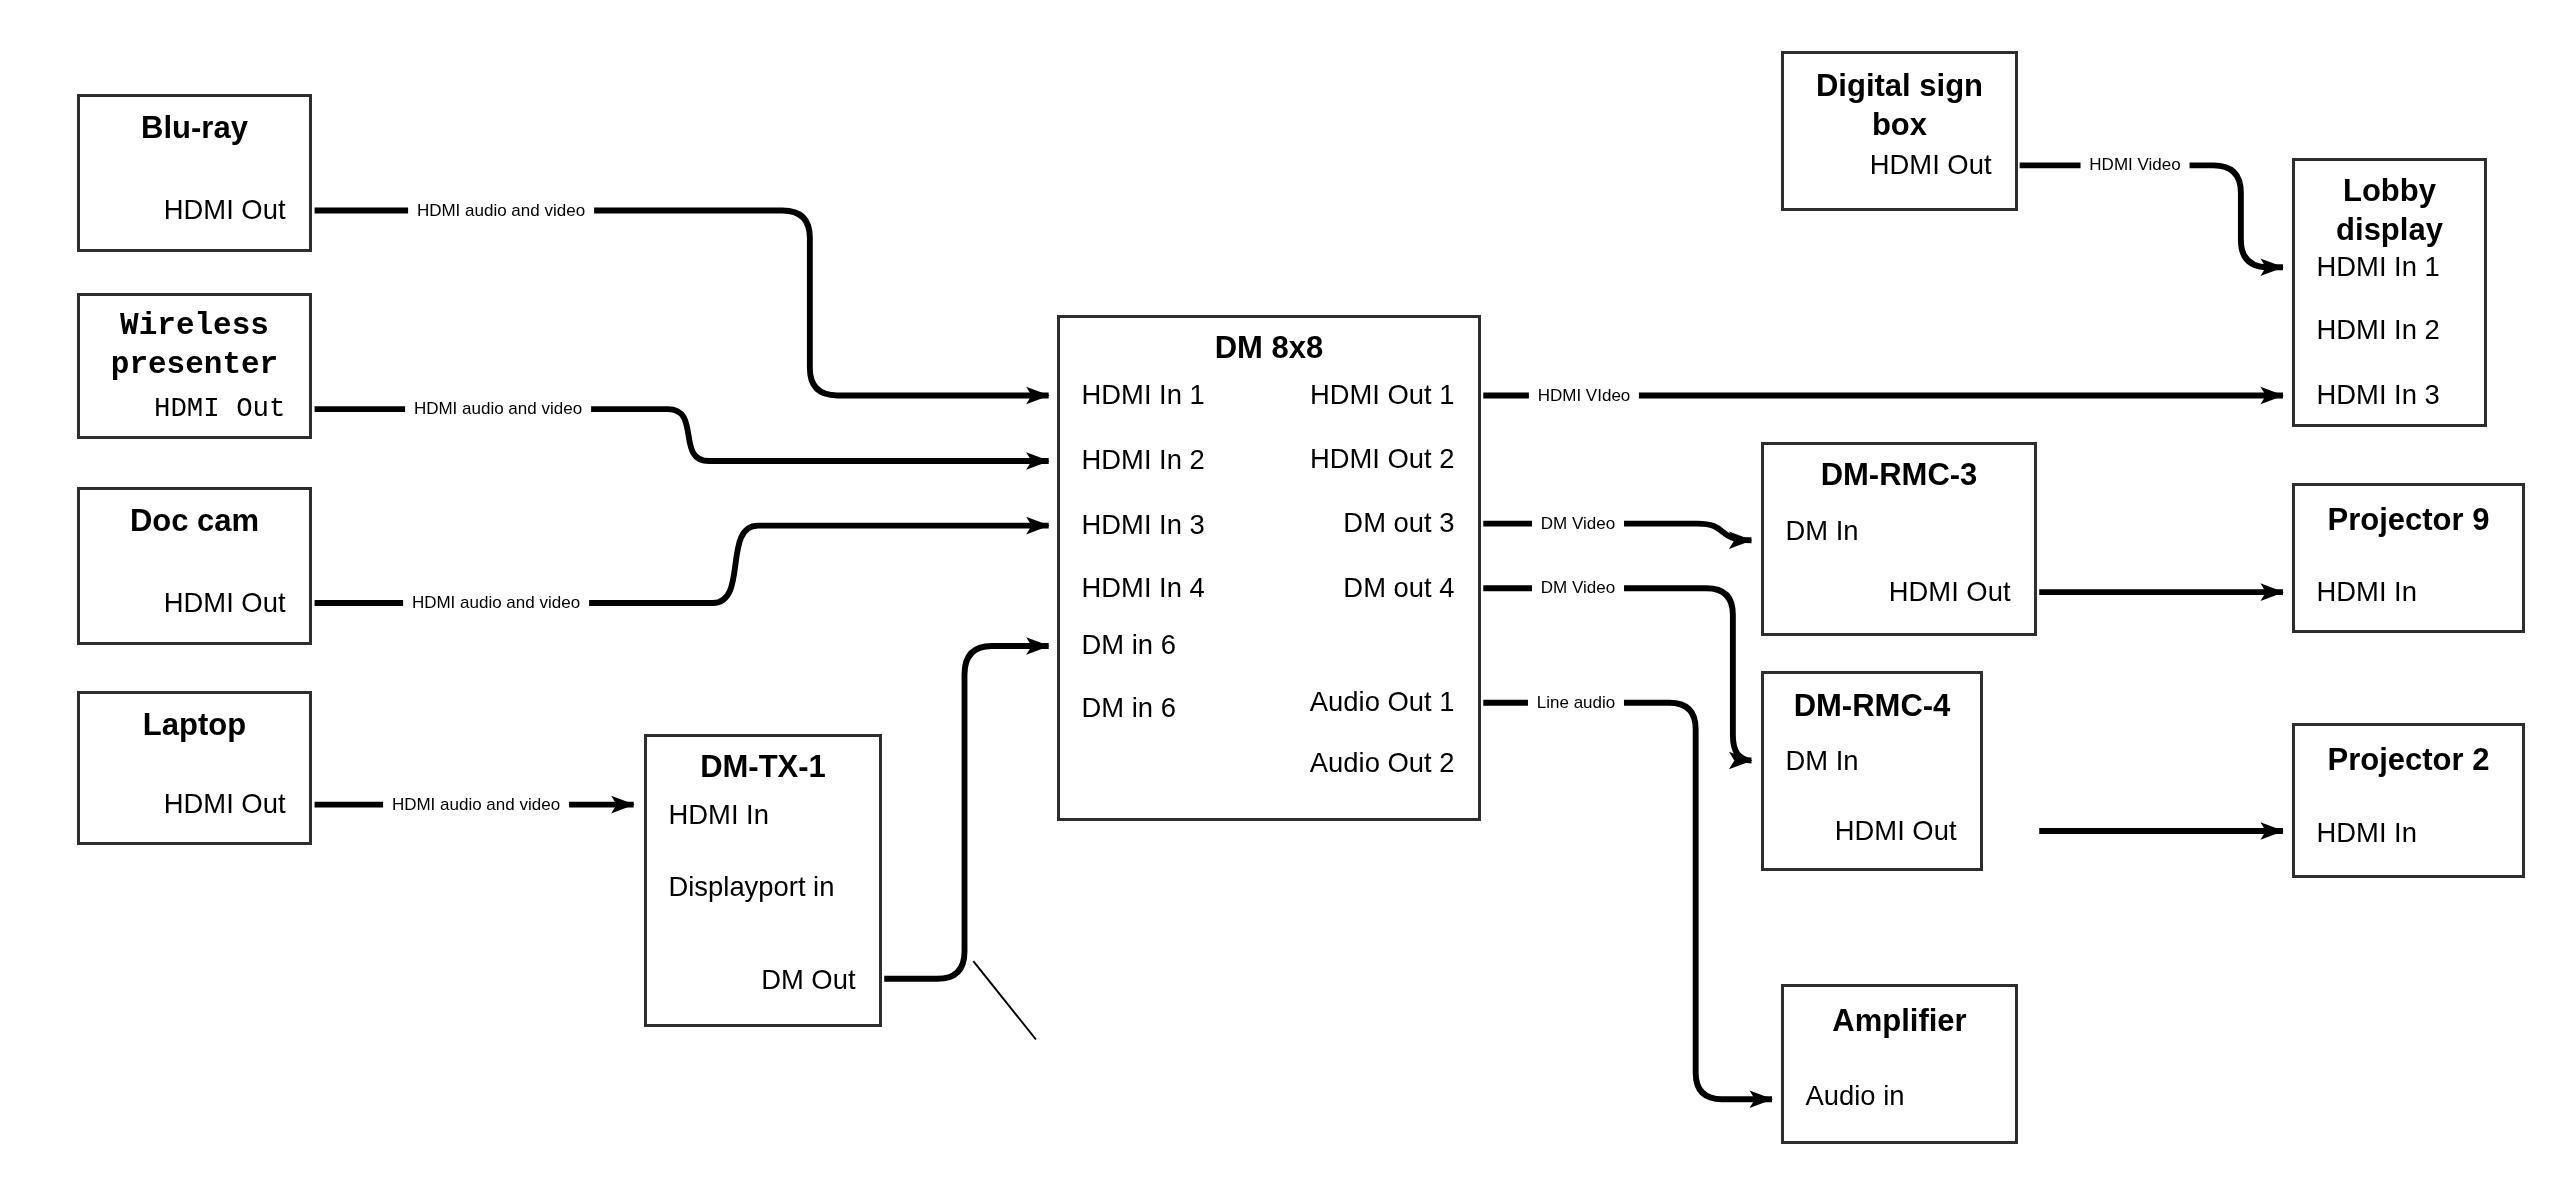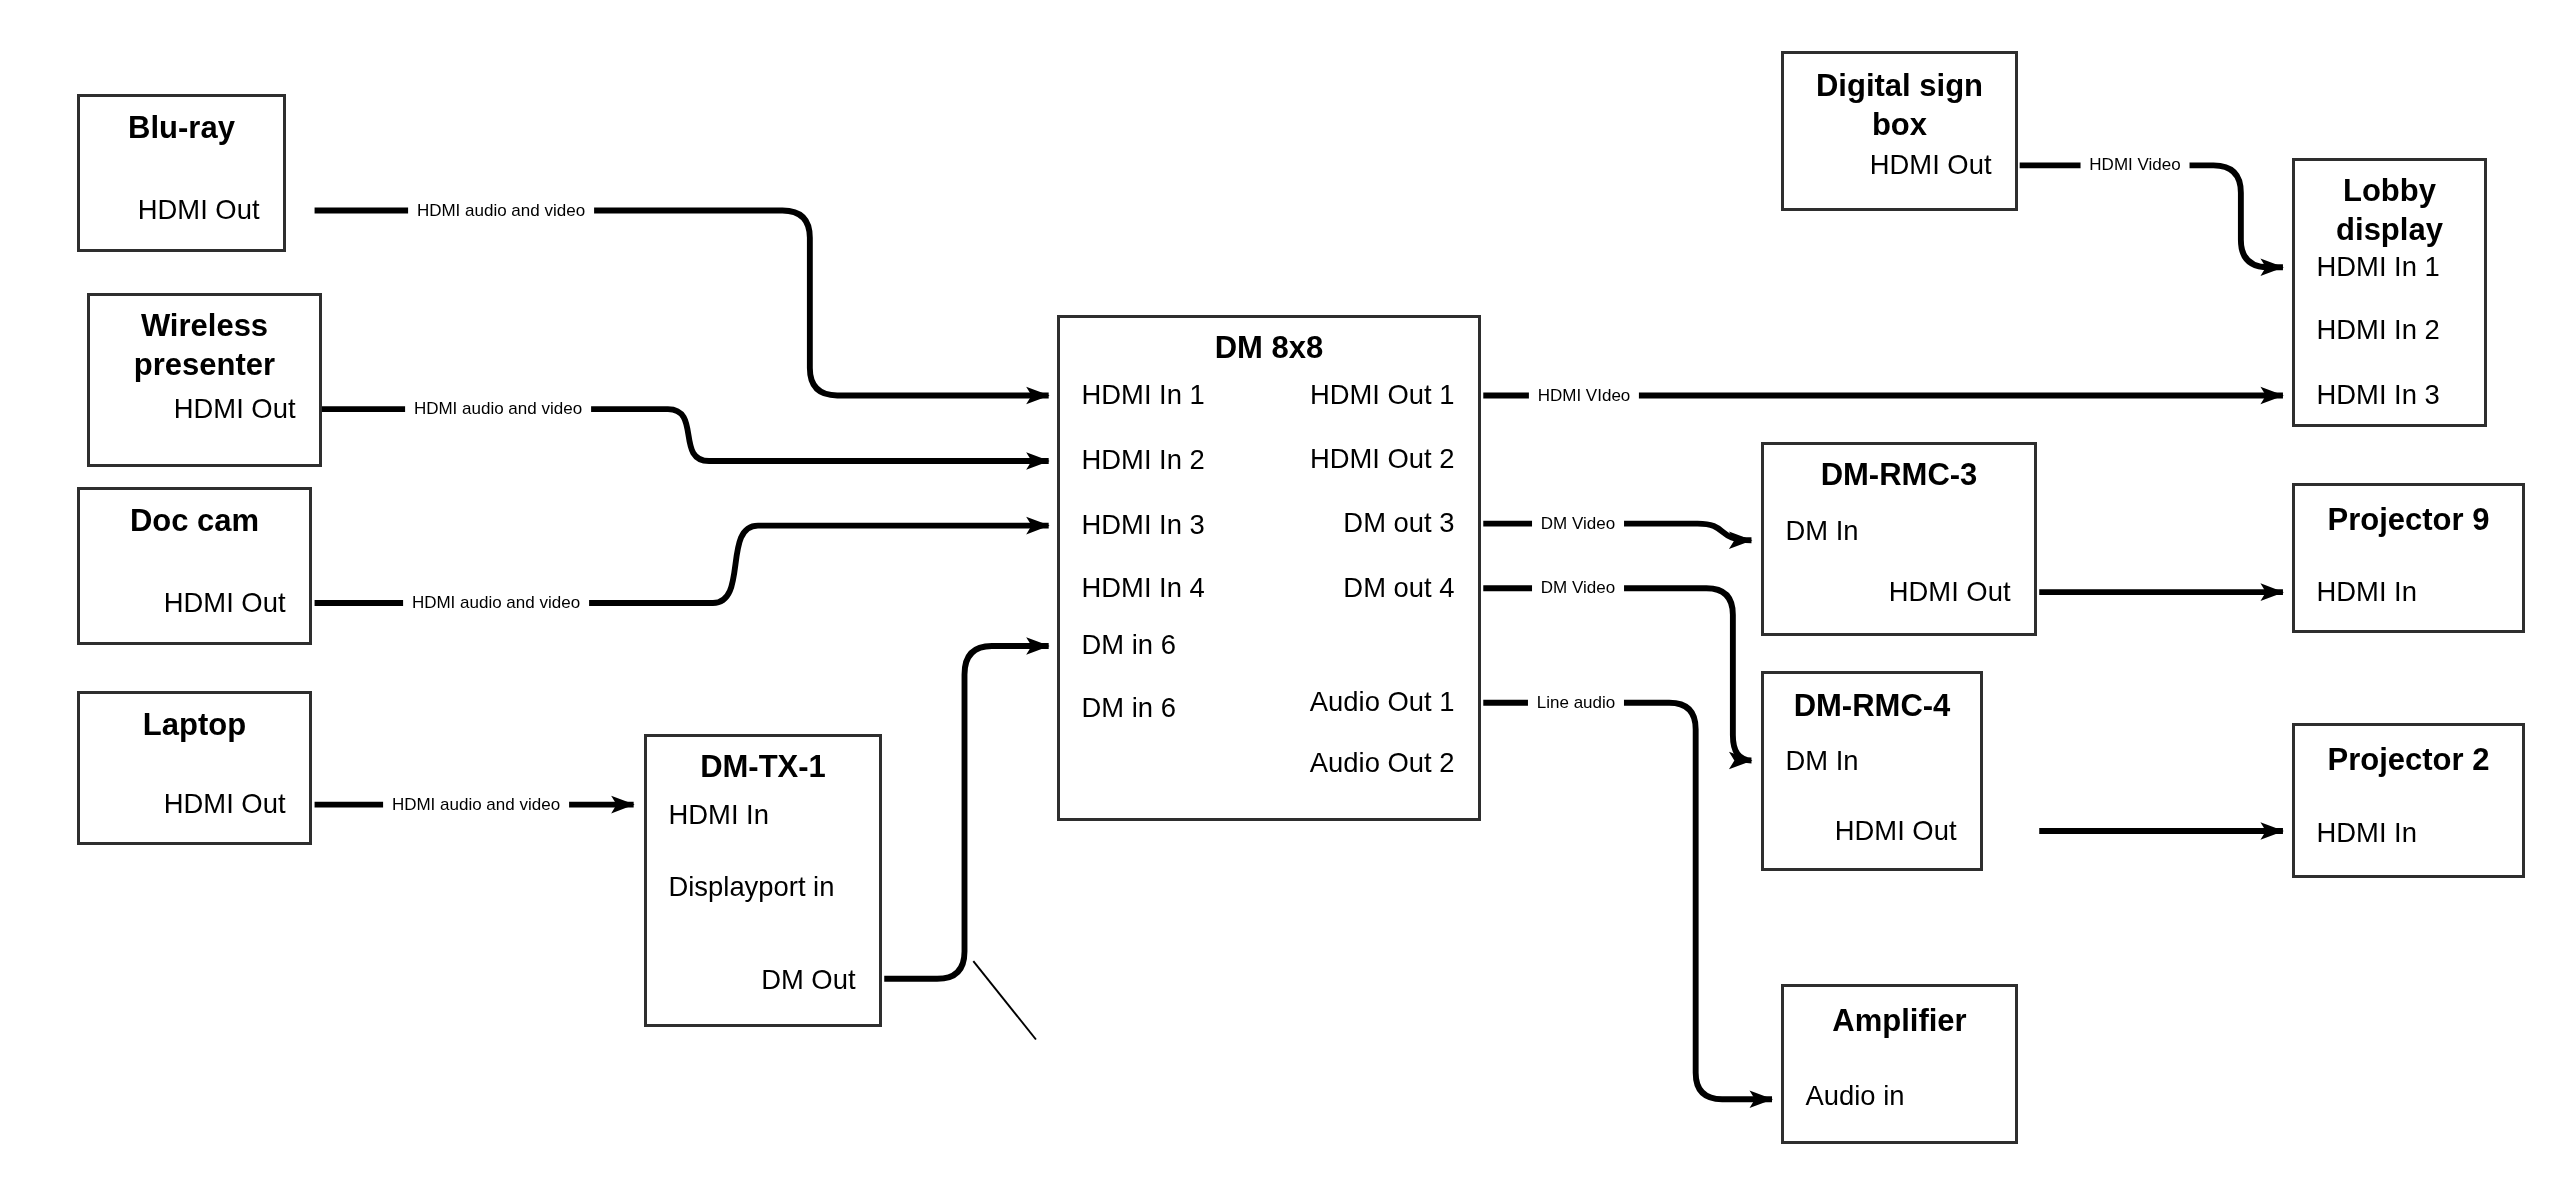--- a/index.html
+++ b/index.html
@@ -88,25 +88,25 @@
     </svg>
 <div class="wire-label" style="left: 501px; top: 211px;">HDMI audio and video</div>
     <div class="wire-label" style="left: 498px; top: 409px;">HDMI audio and video</div>
     <div class="wire-label" style="left: 496px; top: 603px;">HDMI audio and video</div>
     <div class="wire-label" style="left: 476px; top: 805px;">HDMI audio and video</div>
     <div class="wire-label" style="left: 1584px; top: 396px;">HDMI VIdeo</div>
     <div class="wire-label" style="left: 1578px; top: 524px;">DM Video</div>
     <div class="wire-label" style="left: 1578px; top: 588px;">DM Video</div>
     <div class="wire-label" style="left: 1576px; top: 703px;">Line audio</div>
     <div class="wire-label" style="left: 2135px; top: 165px;">HDMI Video</div>
-    <div class="node" style="left: 77px; top: 94px; width: 209px; height: 158px;">
+    <div class="node" style="left: 77px; top: 94px; width: 235px; height: 158px;">
       <div class="node-title" style="padding-top: 10.8px;">Blu-ray</div>
       <div class="port right" style="top: 96px;">HDMI Out</div>
     </div>
-    <div class="node" style="left: 87px; top: 293px; width: 235px; height: 174px;">
+    <div class="node" style="left: 77px; top: 293px; width: 235px; height: 146px; font-family: Liberation Mono, monospace;">
       <div class="node-title" style="padding-top: 9.8px;">Wireless
 presenter</div>
       <div class="port right" style="top: 96px;">HDMI Out</div>
     </div>
     <div class="node" style="left: 77px; top: 487px; width: 235px; height: 158px;">
       <div class="node-title" style="padding-top: 10.8px;">Doc cam</div>
       <div class="port right" style="top: 96px;">HDMI Out</div>
     </div>
     <div class="node" style="left: 77px; top: 691px; width: 235px; height: 154px;">
       <div class="node-title" style="padding-top: 10.8px;">Laptop</div>

